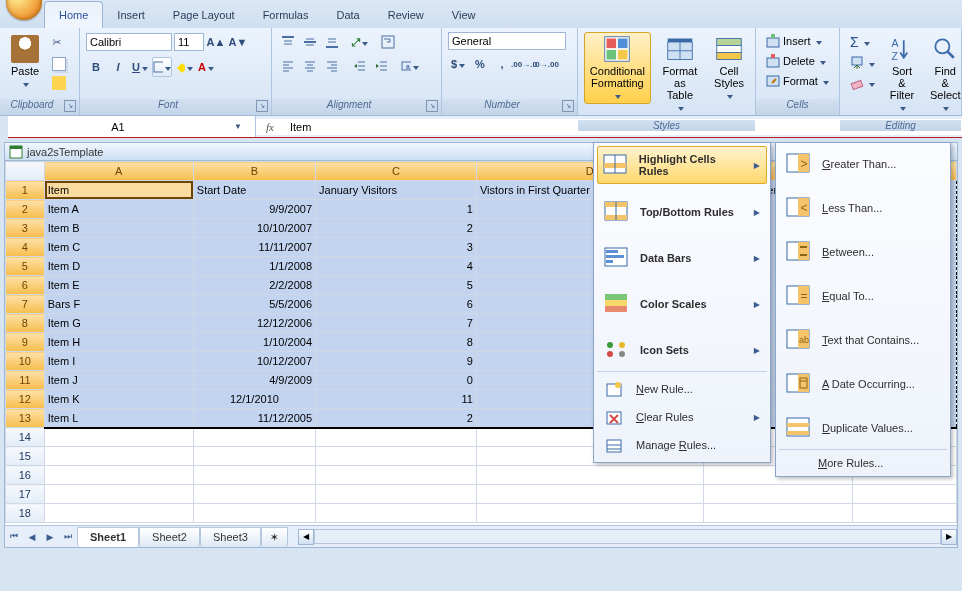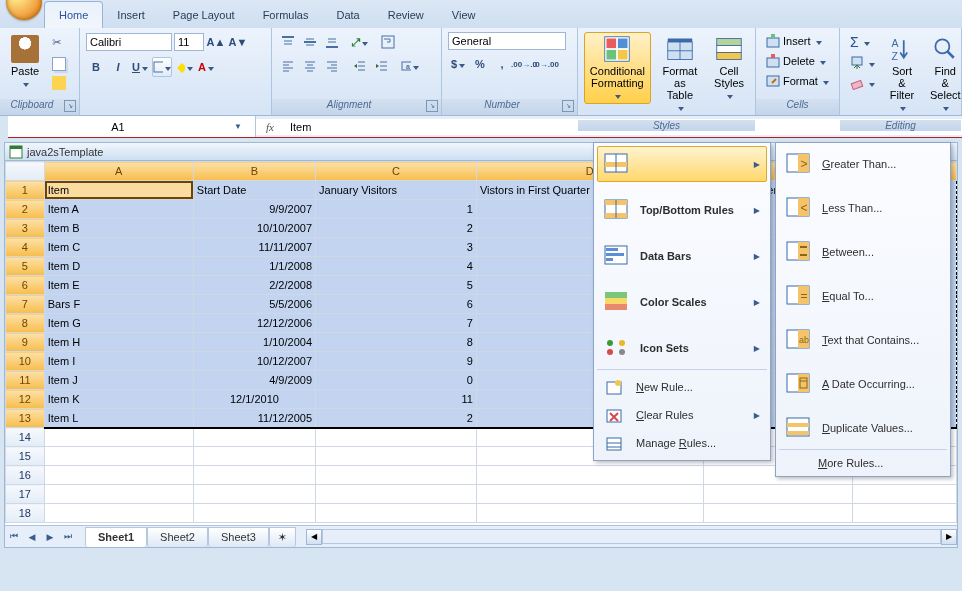--- a/index.html
+++ b/index.html
@@ -57,21 +57,21 @@
   
   
   tr.r13 td {border-bottom:2px solid #000;}
   td.colF.selarea {border-right:1.5px dashed #000;}
   
   
   .sheetbar { height:22px; background:#e5eef9; border-top:1px solid #aec5e2; display:flex; align-items:center; }
   .sheetbar .navbtn { width:18px; height:18px; display:flex;align-items:center;justify-content:center;font-size:9px;color:#3a5c8e;cursor:pointer;}
   .sheetbar .tabs { display:flex; }
   .sheetbar .tab { padding:3px 12px; border-right:1px solid #b6c7dd; border-top:1px solid #b6c7dd; border-left:1px solid #b6c7dd; background:linear-gradient(#fff,#dde8f5); font-size:11px; cursor:pointer; color:#333; border-radius:0 0 3px 3px;}
-  .sheetbar .tab.active { background:#fff; font-weight:bold;margin-left:8px; }
+  .sheetbar .tab.active { background:#fff; font-weight:bold; }
   .sheetbar .hscroll { flex:1; display:flex; align-items:center; margin-left:10px;}
   .sheetbar .track { flex:1; height:15px; background:#e5eef9; border:1px solid #b6c7dd;}
   .sheetbar .arrowbtn { width:16px;height:16px;background:linear-gradient(#fff,#d0dff0);border:1px solid #a0b6d6;display:flex;align-items:center;justify-content:center;font-size:8px;cursor:pointer;}
   
   
   .menu { position:absolute; background:linear-gradient(#fbfcff,#eef3fb); border:1px solid #8ba4c8; box-shadow:2px 2px 4px rgba(0,0,0,.25); padding:3px; font-size:11px; color:#2e2e2e; }
   .menu .item { display:flex; align-items:center; padding:6px 22px 6px 4px; gap:10px; cursor:pointer; border:1px solid transparent; border-radius:2px; position:relative; }
   .menu .item.hover { background:linear-gradient(#fff3d0,#ffd86c); border:1px solid #dea82a; }
   .menu .item .mico { width:28px; height:22px; display:flex; align-items:center; justify-content:center; }
   .menu .item .sico { width:24px; height:20px; display:flex;align-items:center;justify-content:center;}
@@ -149,20 +149,21 @@
           </div>
         <div class="icobtn">
             <svg width="14" height="14">
               <path d="M2 8 L7 3 L12 8 L7 13 Z" fill="#fd0"></path>
             </svg>
             <span class="arrow-down"></span>
           </div>
         <div class="icobtn" style="color:#c00">A<span class="arrow-down"></span></div>
       </div>
     </div>
+    <div class="group-label"><span class="launcher">↘</span><span>Font</span></div>
   </div>
 
   <div class="group" style="width:170px">
     <div class="group-body col" style="gap:4px">
       <div class="row">
         <div class="icobtn">
             <svg width="14" height="14">
               <line x1="1" y1="2" x2="13" y2="2" stroke="#4a6fa3" stroke-width="2"></line>
               <line x1="3" y1="6" x2="11" y2="6" stroke="#4a6fa3"></line>
               <line x1="3" y1="9" x2="11" y2="9" stroke="#4a6fa3"></line>
@@ -610,20 +611,21 @@
 
 <div class="menu" style="left:593px; top:0px; width:178px">
   <div class="item hover">
     <div class="mico">
           <svg class="svg-grid">
             <rect x="1" y="1" width="22" height="18" fill="#fff" stroke="#3a6aa8"></rect>
             <rect x="1" y="9" width="22" height="5" fill="#f5c46a"></rect>
             <line x1="12" y1="1" x2="12" y2="19" stroke="#3a6aa8"></line>
           </svg>
         </div>
+    <b>Highlight Cells Rules</b>
     <span class="arrow">▶</span>
   </div>
   <div style="height:10px"></div>
   <div class="item">
     <div class="mico">
           <svg class="svg-grid">
             <rect x="1" y="1" width="22" height="18" fill="#fff" stroke="#3a6aa8"></rect>
             <rect x="1" y="1" width="22" height="5" fill="#f5c46a"></rect>
             <rect x="1" y="14" width="22" height="5" fill="#f5c46a"></rect>
             <line x1="12" y1="1" x2="12" y2="19" stroke="#3a6aa8"></line>

